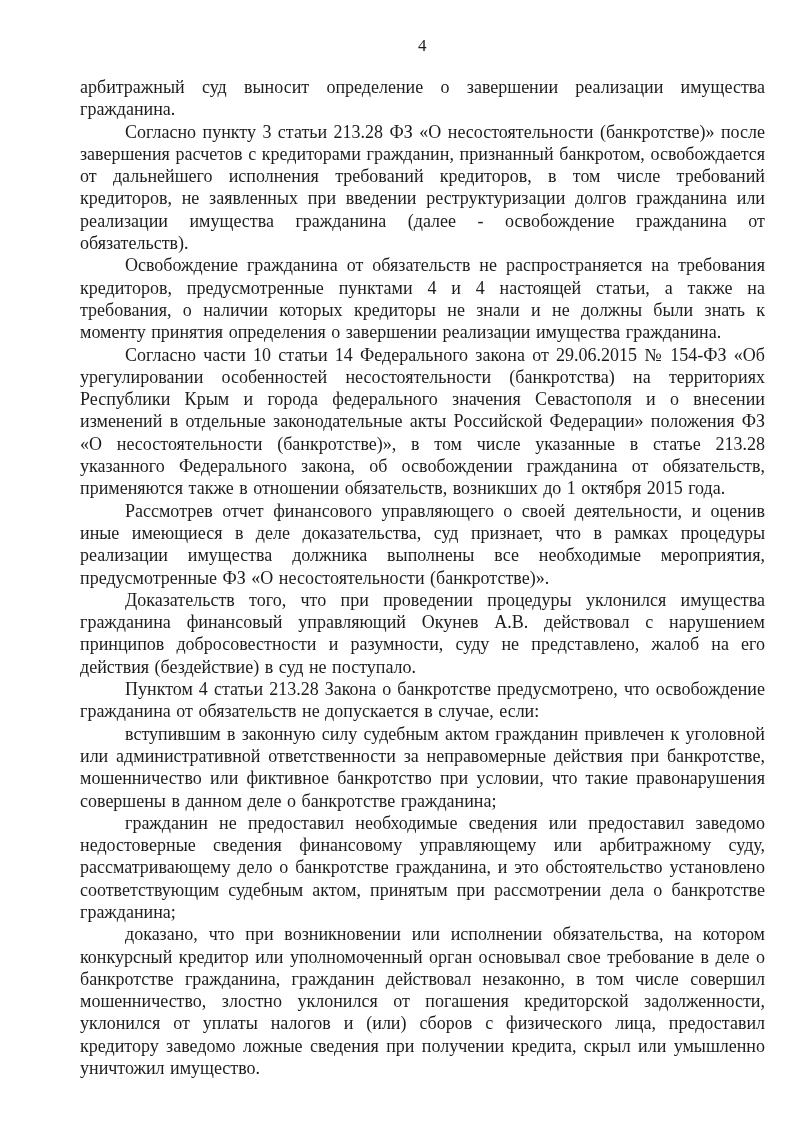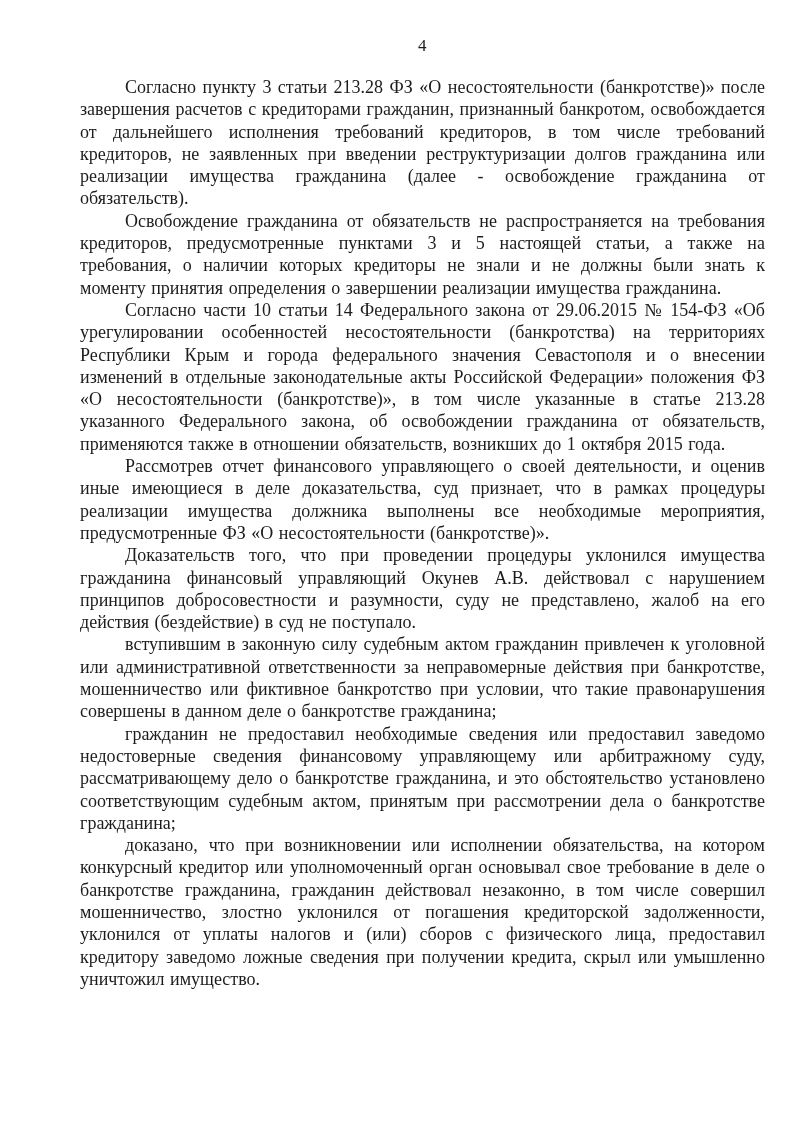--- a/index.html
+++ b/index.html
@@ -42,23 +42,25 @@
   }
 </style>
 </head>
 <body>
 
 <div class="page">
   <div class="content">
     <div class="page-number">4</div>
 
     <div class="doc-body">
+      <p class="continuation">арбитражный суд выносит определение о завершении реализации имущества гражданина.</p>
       <p>Согласно пункту 3 статьи 213.28 ФЗ «О несостоятельности (банкротстве)» после завершения расчетов с кредиторами гражданин, признанный банкротом, освобождается от дальнейшего исполнения требований кредиторов, в том числе требований кредиторов, не заявленных при введении реструктуризации долгов гражданина или реализации имущества гражданина (далее - освобождение гражданина от обязательств).</p>
-      <p>Освобождение гражданина от обязательств не распространяется на требования кредиторов, предусмотренные пунктами 3 и 5 настоящей статьи, а также на требования, о наличии которых кредиторы не знали и не должны были знать к моменту принятия определения о завершении реализации имущества гражданина.</p>
+      <p>Освобождение гражданина от обязательств не распространяется на требования кредиторов, предусмотренные пунктами 4 и 4 настоящей статьи, а также на требования, о наличии которых кредиторы не знали и не должны были знать к моменту принятия определения о завершении реализации имущества гражданина.</p>
       <p>Согласно части 10 статьи 14 Федерального закона от 29.06.2015 № 154-ФЗ «Об урегулировании особенностей несостоятельности (банкротства) на территориях Республики Крым и города федерального значения Севастополя и о внесении изменений в отдельные законодательные акты Российской Федерации» положения ФЗ «О несостоятельности (банкротстве)», в том числе указанные в статье 213.28 указанного Федерального закона, об освобождении гражданина от обязательств, применяются также в отношении обязательств, возникших до 1 октября 2015 года.</p>
       <p>Рассмотрев отчет финансового управляющего о своей деятельности, и оценив иные имеющиеся в деле доказательства, суд признает, что в рамках процедуры реализации имущества должника выполнены все необходимые мероприятия, предусмотренные ФЗ «О несостоятельности (банкротстве)».</p>
       <p>Доказательств того, что при проведении процедуры уклонился имущества гражданина финансовый управляющий Окунев А.В. действовал с нарушением принципов добросовестности и разумности, суду не представлено, жалоб на его действия (бездействие) в суд не поступало.</p>
+      <p>Пунктом 4 статьи 213.28 Закона о банкротстве предусмотрено, что освобождение гражданина от обязательств не допускается в случае, если:</p>
       <p>вступившим в законную силу судебным актом гражданин привлечен к уголовной или административной ответственности за неправомерные действия при банкротстве, мошенничество или фиктивное банкротство при условии, что такие правонарушения совершены в данном деле о банкротстве гражданина;</p>
       <p>гражданин не предоставил необходимые сведения или предоставил заведомо недостоверные сведения финансовому управляющему или арбитражному суду, рассматривающему дело о банкротстве гражданина, и это обстоятельство установлено соответствующим судебным актом, принятым при рассмотрении дела о банкротстве гражданина;</p>
       <p>доказано, что при возникновении или исполнении обязательства, на котором конкурсный кредитор или уполномоченный орган основывал свое требование в деле о банкротстве гражданина, гражданин действовал незаконно, в том числе совершил мошенничество, злостно уклонился от погашения кредиторской задолженности, уклонился от уплаты налогов и (или) сборов с физического лица, предоставил кредитору заведомо ложные сведения при получении кредита, скрыл или умышленно уничтожил имущество.</p>
     </div>
   </div>
 </div>
 
 </body></html>

